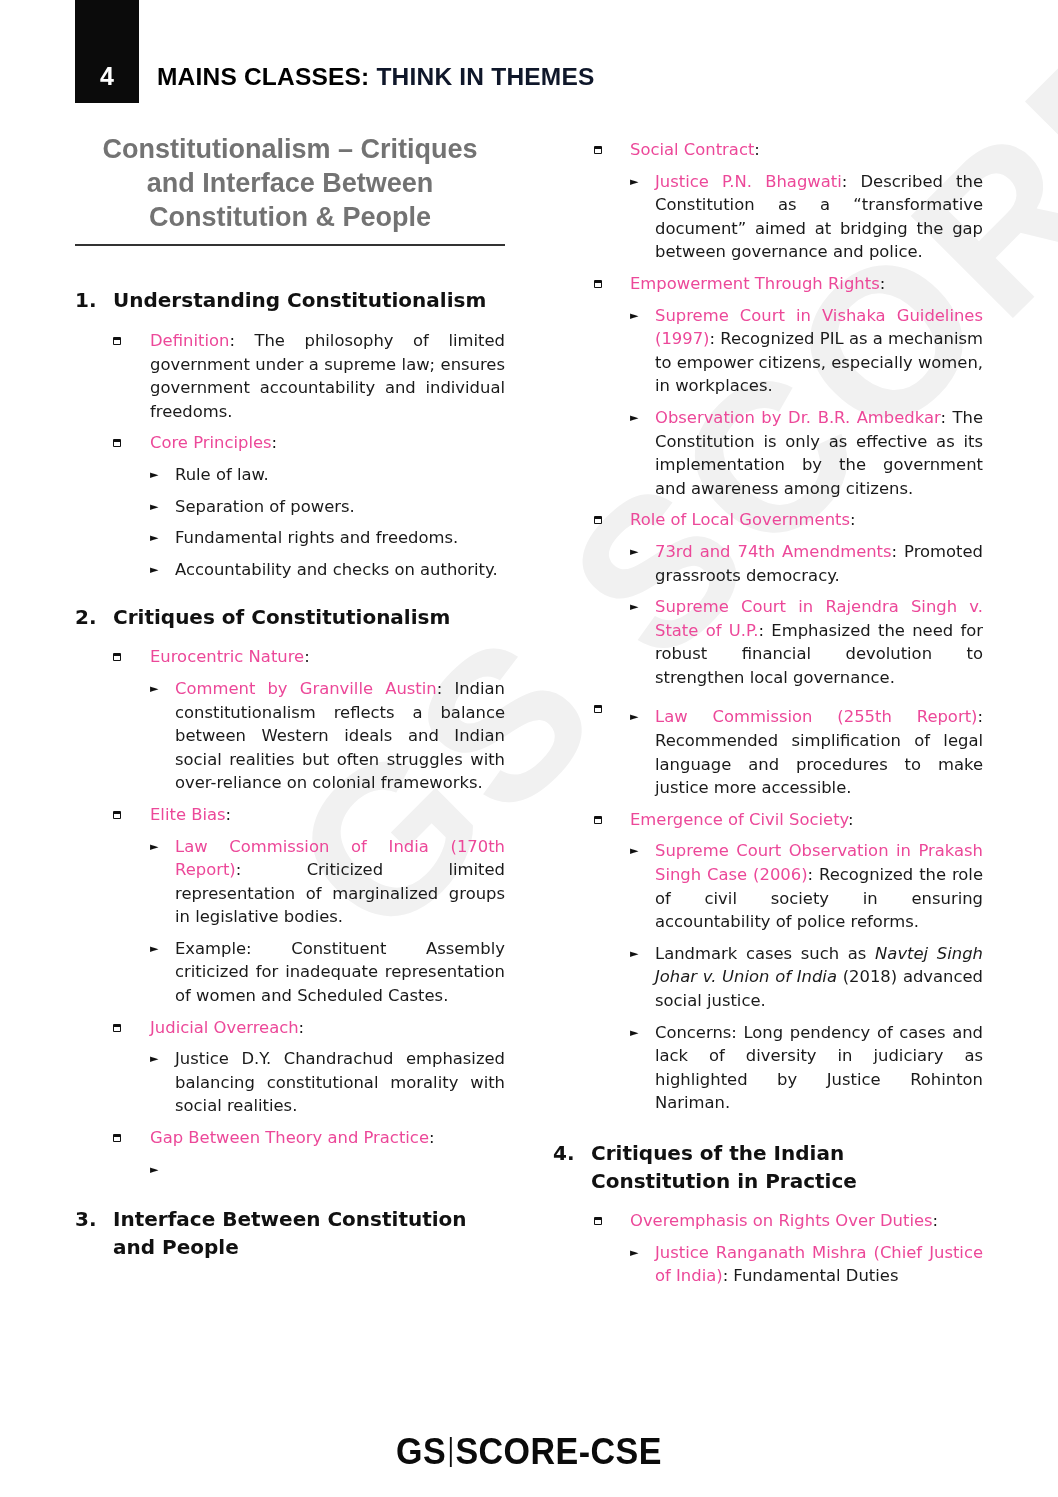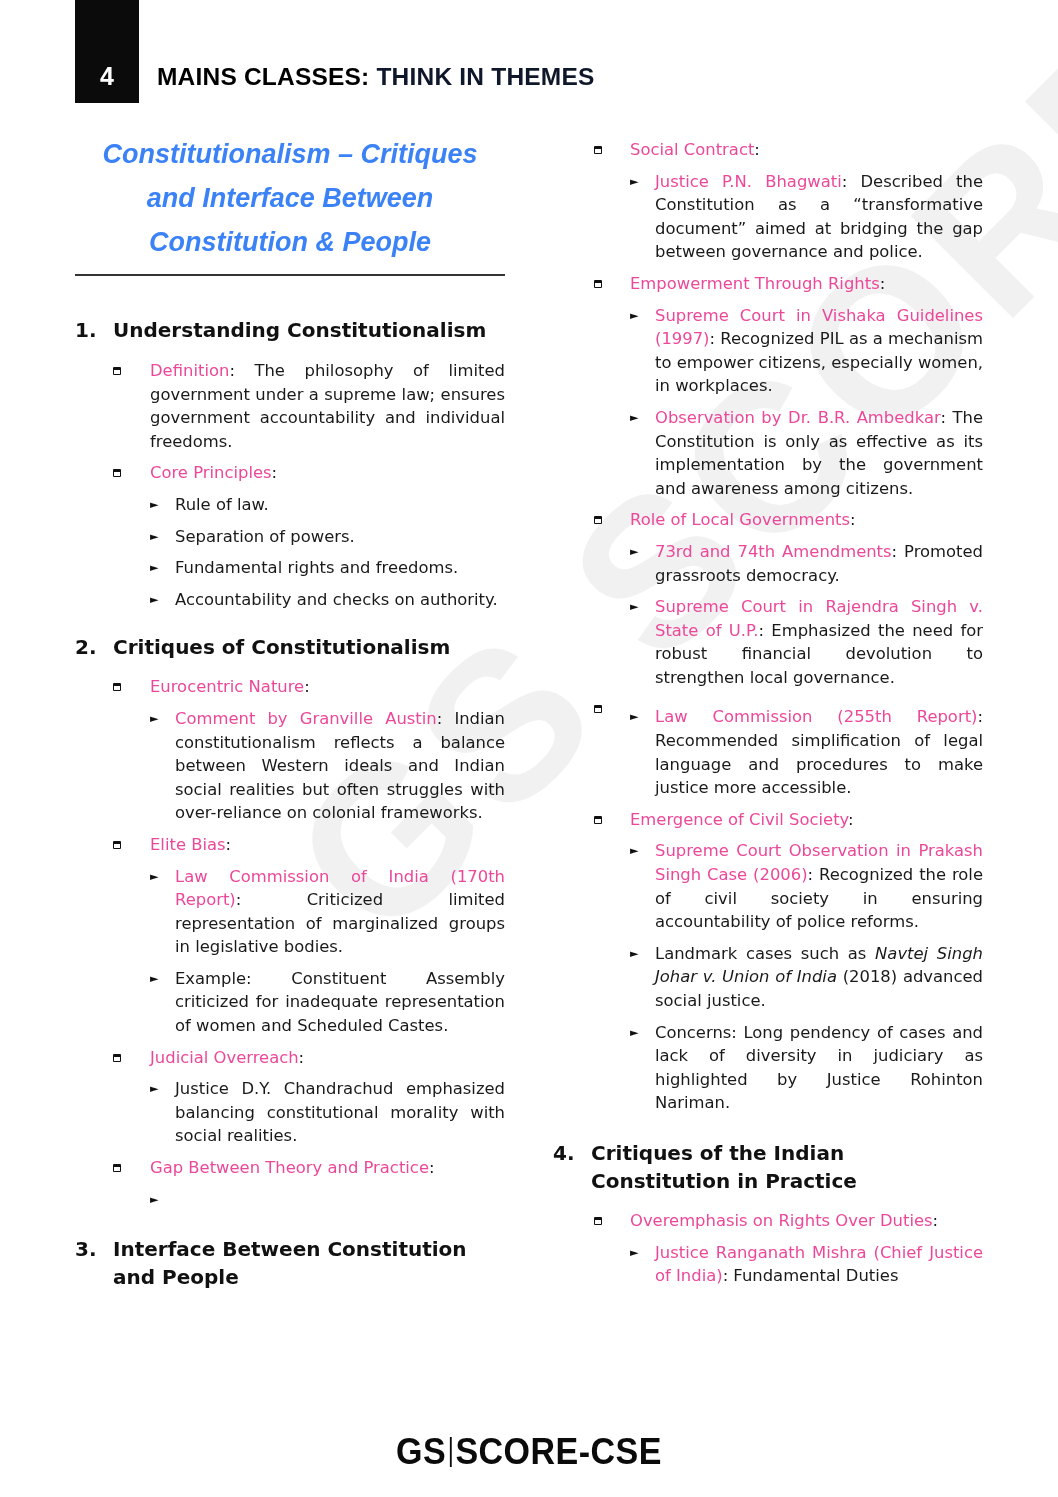--- a/index.html
+++ b/index.html
@@ -28,21 +28,21 @@
   }
   .header-title .grey { color: #000000; }
   .header-title .black { color: #0f172a; }
 
   .col { position: absolute; z-index: 1; }
   .col-left { left: 75px; top: 132px; width: 430px; }
   .col-right { left: 590px; top: 138px; width: 393px; }
 
   .main-title {
     font-family: "Liberation Sans", sans-serif; font-weight: 700; font-size: 27px;
-    text-align: center; line-height: 44px; color: #3b82f6; padding: 0 4px; font-style: italic;
+    text-align: center; line-height: 34px; color: #737373; padding: 0 4px;
   }
   .title-rule { margin-top: 10px; border-top: 2px solid #333; height: 0; }
 
   .section-heading {
     display: flex; font-family: "DejaVu Sans", sans-serif; font-weight: 700;
     font-size: 20px; line-height: 28px; color: #111;
   }
   .section-heading .num { width: 38px; flex: none; }
   .section-heading .txt { flex: 1; }
 

